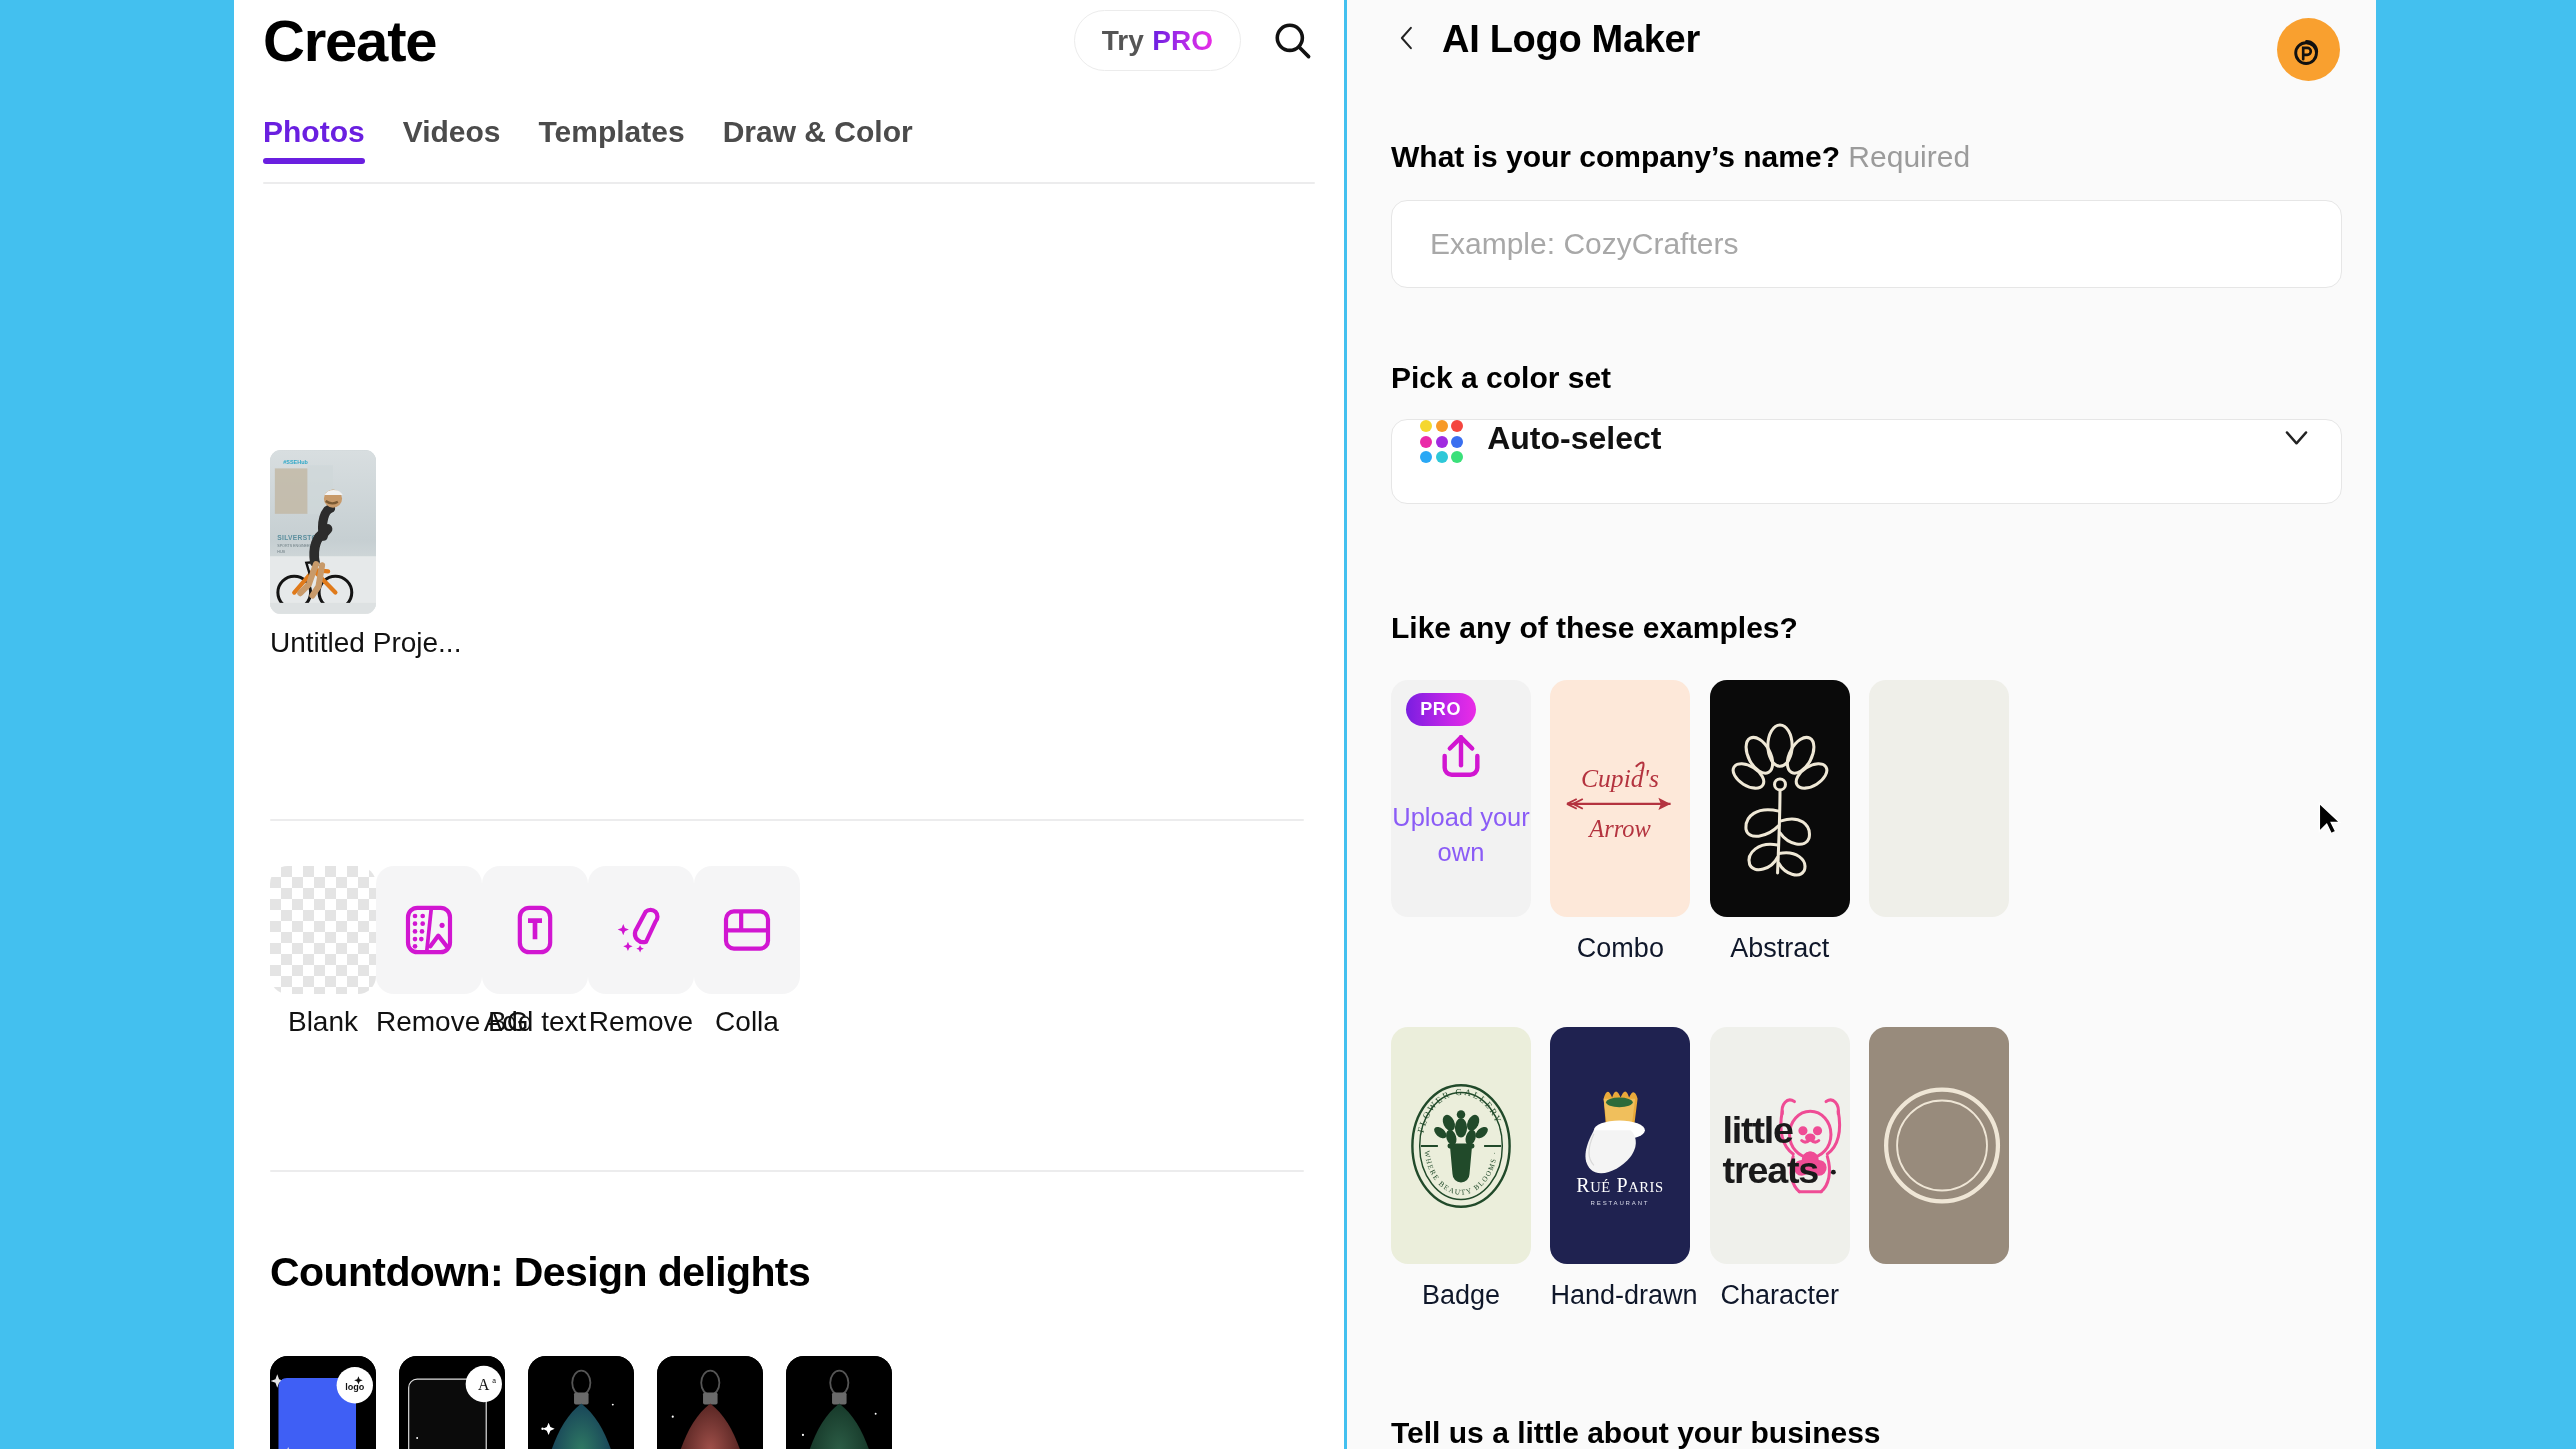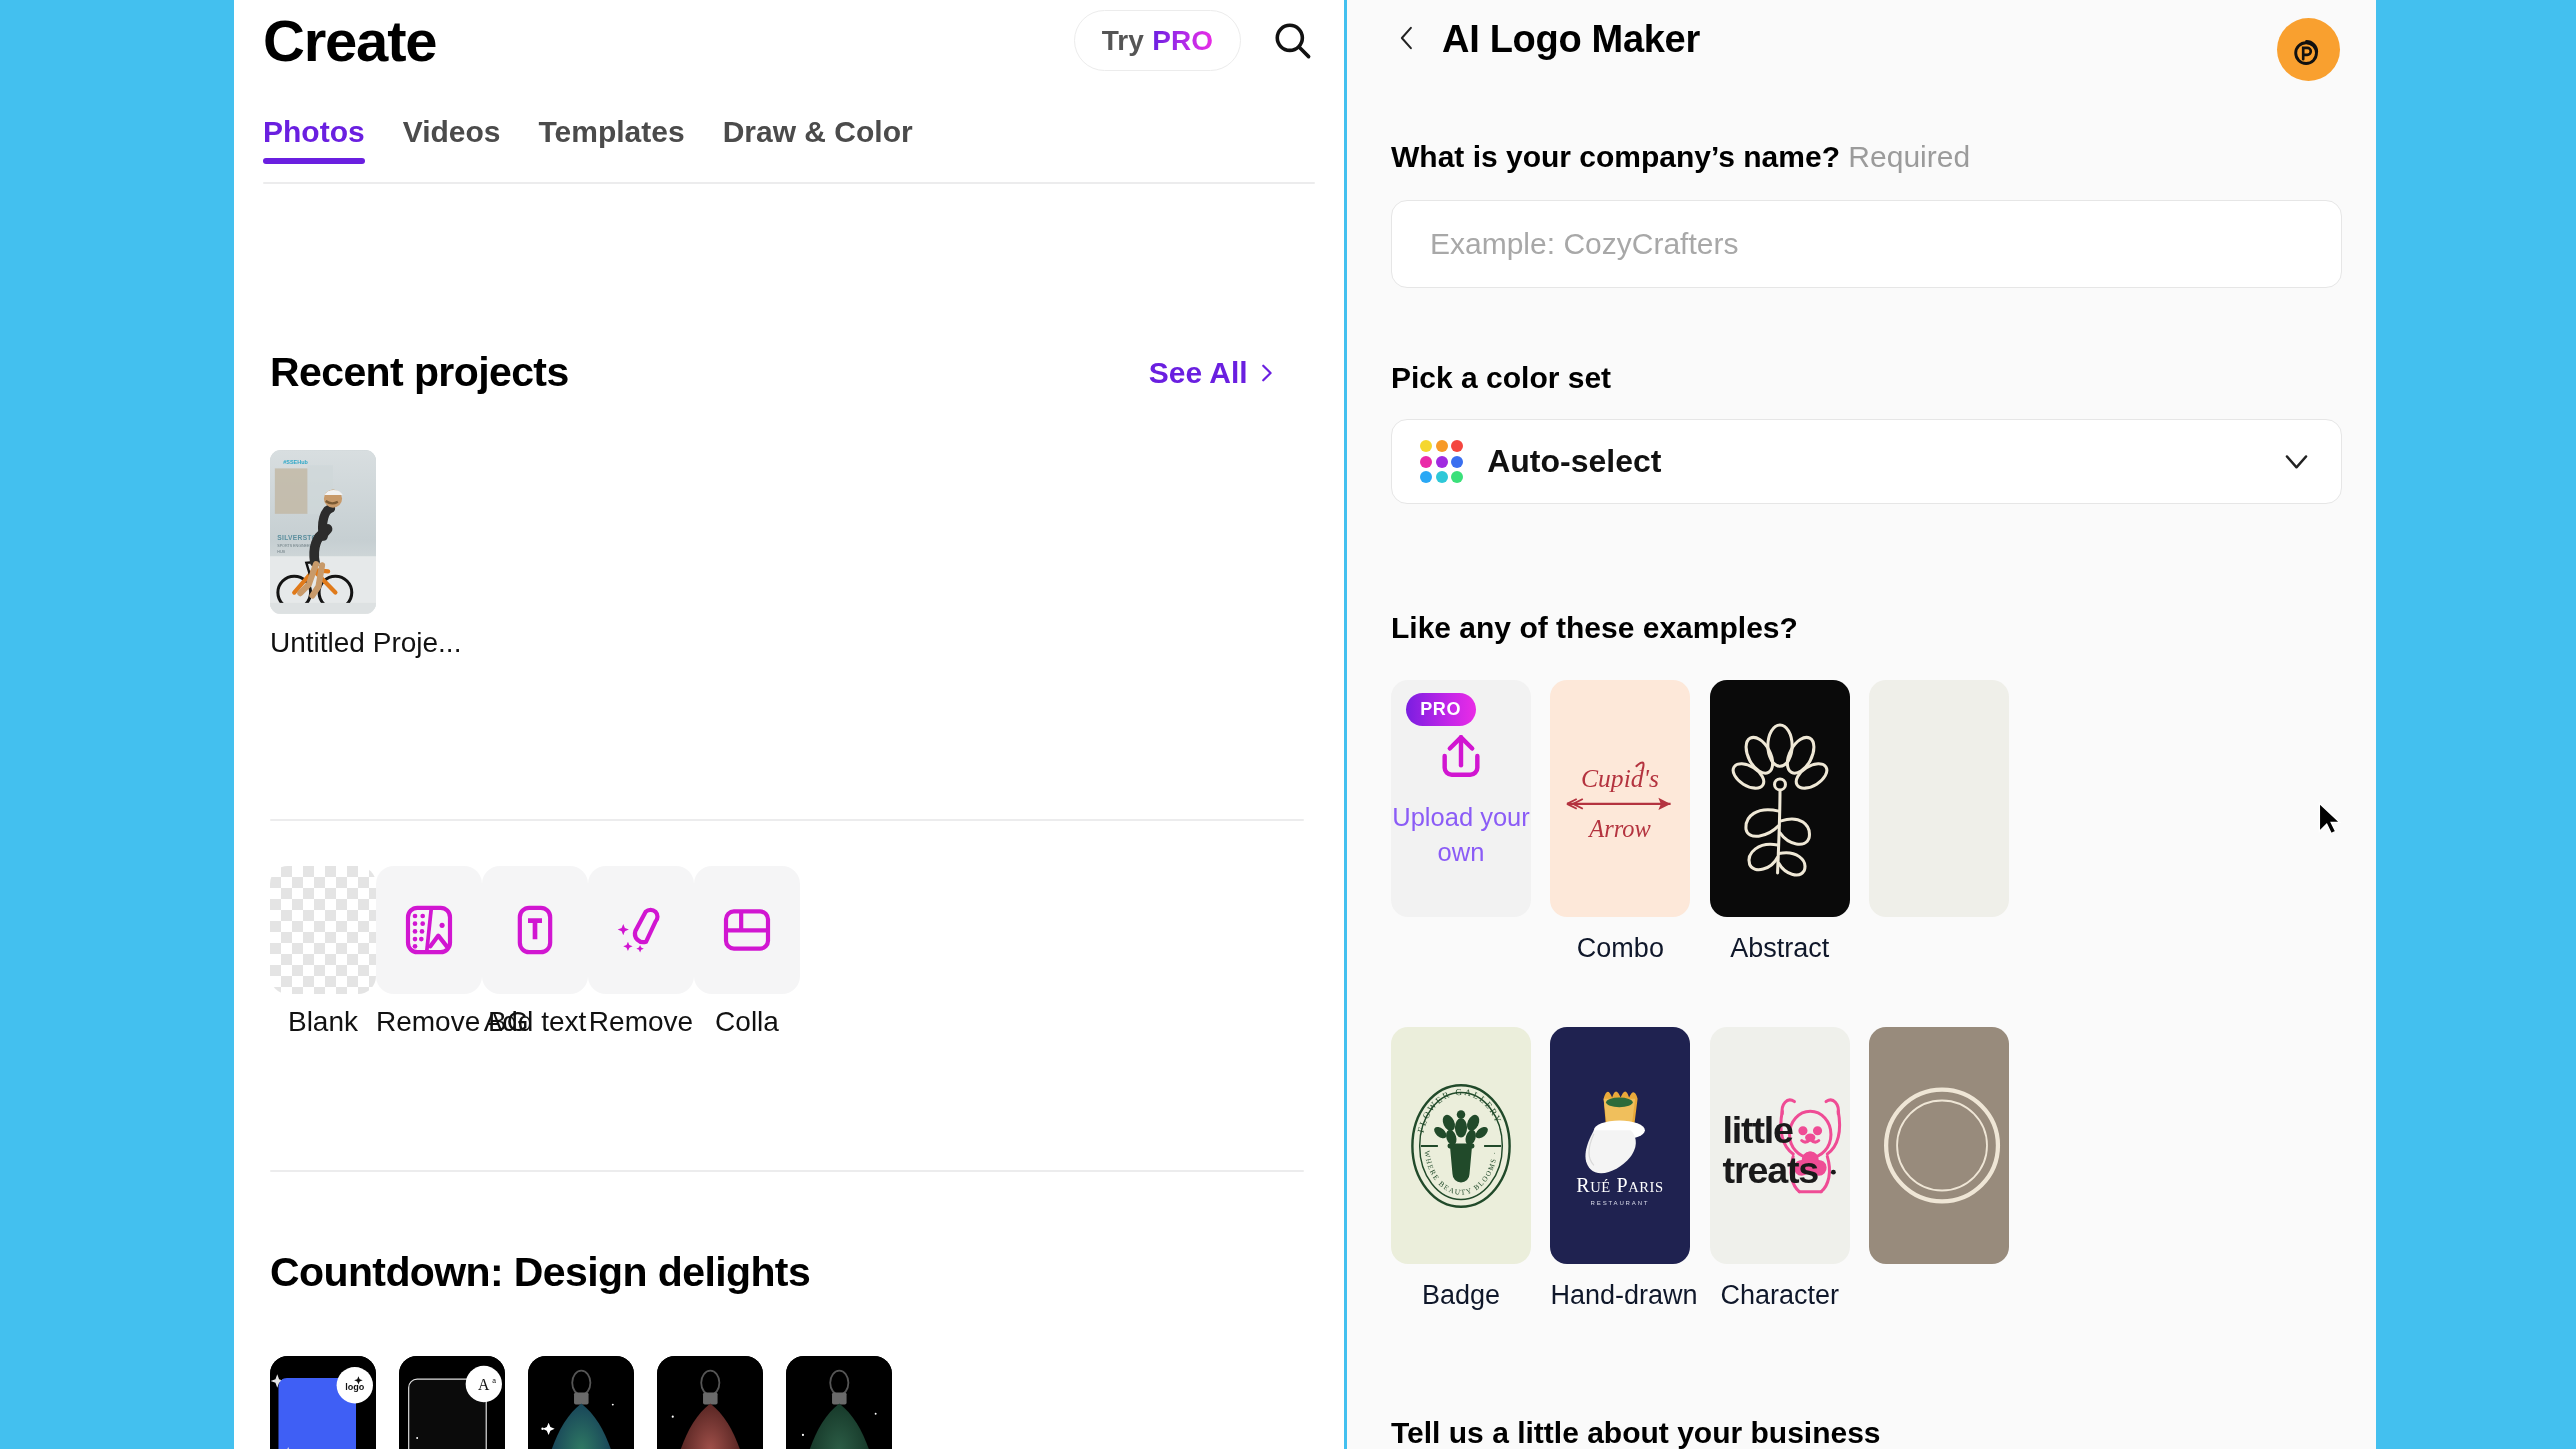--- a/index.html
+++ b/index.html
@@ -99,21 +99,21 @@
     position: absolute; left: 44px; top: 200px; width: 951px; height: 88px;
     border: 1.8px solid #e6e6e6; border-radius: 16px; background: #fff;
     font-size: 30px; color: #111; padding: 0 38px; outline: none;
     font-family: "Liberation Sans", sans-serif;
   }
   .name-input::placeholder { color: #a8a8a8; }
 
   .color-select {
     position: absolute; left: 44px; top: 419px; width: 951px; height: 85px;
     border: 1.8px solid #e6e6e6; border-radius: 16px; background: #fff;
-    display: flex; align-items: center; padding: 0 28px; cursor: pointer;
+    display: flex; padding: 0 28px; cursor: pointer;
   }
   .dot-grid { display: grid; grid-template-columns: repeat(3, 12px); grid-template-rows: repeat(3, 12px); gap: 3.6px; }
   .dot { width: 12px; height: 12px; border-radius: 50%; }
   .cs-label { margin-left: 24px; font-size: 32px; font-weight: 600; color: #111; }
   .cs-chev { margin-left: auto; }
 
   .ex-row { position: absolute; left: 44px; display: flex; gap: 19.4px; }
   .ex-row-1 { top: 680px; }
   .ex-row-2 { top: 1027px; }
   .ex-item { width: 140px; }
@@ -159,29 +159,20 @@
 
       <div class="lp-tabs">
         <div class="tab active">Photos</div>
         <div class="tab">Videos</div>
         <div class="tab">Templates</div>
         <div class="tab">Draw &amp; Color</div>
       </div>
 
       <div class="divider div-1"></div>
 
-      <div class="section-head recent-head">
-        <div class="sec-title">Recent projects</div>
-        <div class="see-all">
-          <span>See All</span>
-          <svg width="22" height="22" viewBox="0 0 24 24" fill="none" stroke="#6a1fe0" stroke-width="2.4" stroke-linecap="round" stroke-linejoin="round">
-              <polyline points="9 4 17 12 9 20"></polyline>
-            </svg>
-        </div>
-      </div>
 
       <div class="proj-card">
         <div class="proj-thumb">
           <svg width="106" height="164" viewBox="0 0 175 270">
             <defs>
               <linearGradient id="roomg" x1="0" y1="0" x2="0" y2="1">
                 <stop offset="0" stop-color="#d8dee0"></stop>
                   <stop offset="0.55" stop-color="#c6cfd2"></stop>
                   <stop offset="1" stop-color="#e8eaea"></stop>
               </linearGradient>

